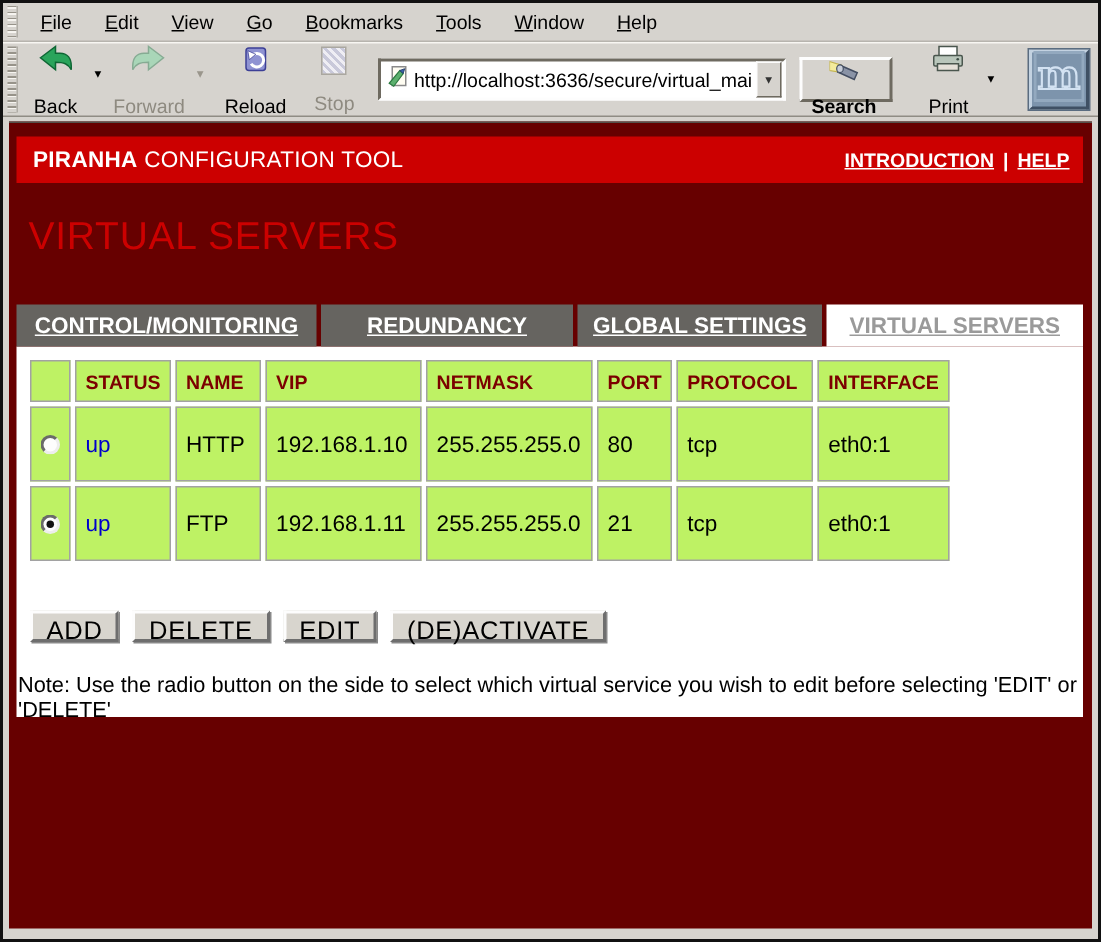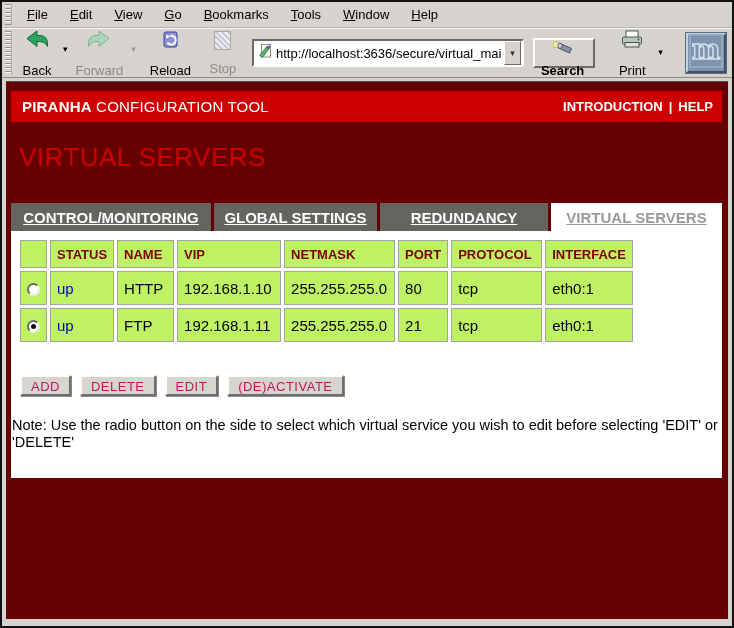--- a/index.html
+++ b/index.html
@@ -146,21 +146,21 @@
     background: #cc0000;
     display: flex;
     align-items: center;
     justify-content: space-between;
     padding: 0 9px 0 11px;
     color: #fff;
   }
   .brand { font-size: 15px; letter-spacing: 0.2px; }
   .brand .bold { font-weight: bold; }
   .banner-links { font-size: 13px; font-weight: bold; display: flex; gap: 6px; align-items: center; }
-  .banner-link { cursor: pointer; color: #fff; }
+  .banner-link { text-decoration: underline; cursor: pointer; color: #fff; }
   .banner-sep { text-decoration: none; }
 
   .page-title {
     margin: 20px 0 0 13px;
     font-size: 26px;
     line-height: 30px;
     color: #cc0000;
     letter-spacing: 0.5px;
     font-weight: normal;
   }
@@ -198,21 +198,21 @@
     font-size: 13px;
     font-weight: bold;
     text-align: left;
     height: 28px;
     padding: 0 6px;
     white-space: nowrap;
   }
   table.vs td {
     font-size: 15px;
     color: #000;
-    height: 34px;
+    height: 50px;
     padding: 0 6px;
     white-space: nowrap;
   }
   td.radio-cell { text-align: center; padding: 0 4px; }
   .radio {
     width: 13px; height: 13px;
     border-radius: 50%;
     background: #fdfdfd;
     border: 2px solid;
     border-color: #6a6a6a #ededed #ededed #6a6a6a;
@@ -226,23 +226,23 @@
     left: 2px; top: 2px;
     width: 5px; height: 5px;
     border-radius: 50%;
     background: #111;
   }
   .status-link { color: #0000cc; cursor: pointer; }
 
   .actions { display: flex; gap: 9px; margin: 30px 0 0 9px; }
   .action-btn {
     font-family: "Liberation Sans", sans-serif;
-    font-size: 13px;
+    font-size: 17px;
     letter-spacing: 0.5px;
-    color: #be185d;
+    color: #000000;
     background: #d8d5ce;
     border: 2px solid;
     border-color: #fdfdfd #6e6e6e #6e6e6e #fdfdfd;
     box-shadow: 1px 1px 0 rgba(40,40,40,0.55);
     padding: 2px 9px;
     height: 21px;
     cursor: pointer;
     white-space: nowrap;
   }
   .note {
@@ -367,25 +367,25 @@
       <span class="banner-link">HELP</span>
     </div>
   </div>
 
   <div class="page-title">VIRTUAL SERVERS</div>
 
   <div class="tabs">
     <div class="tab t0">
         <span>CONTROL/MONITORING</span>
       </div>
+    <div class="tab t2">
+        <span>REDUNDANCY</span>
+      </div>
     <div class="tab t1">
         <span>GLOBAL SETTINGS</span>
-      </div>
-    <div class="tab t2">
-        <span>REDUNDANCY</span>
       </div>
     <div class="tab active">
         <span>VIRTUAL SERVERS</span>
       </div>
   </div>
 
   <div class="content">
 
     <table class="vs">
       <colgroup>

